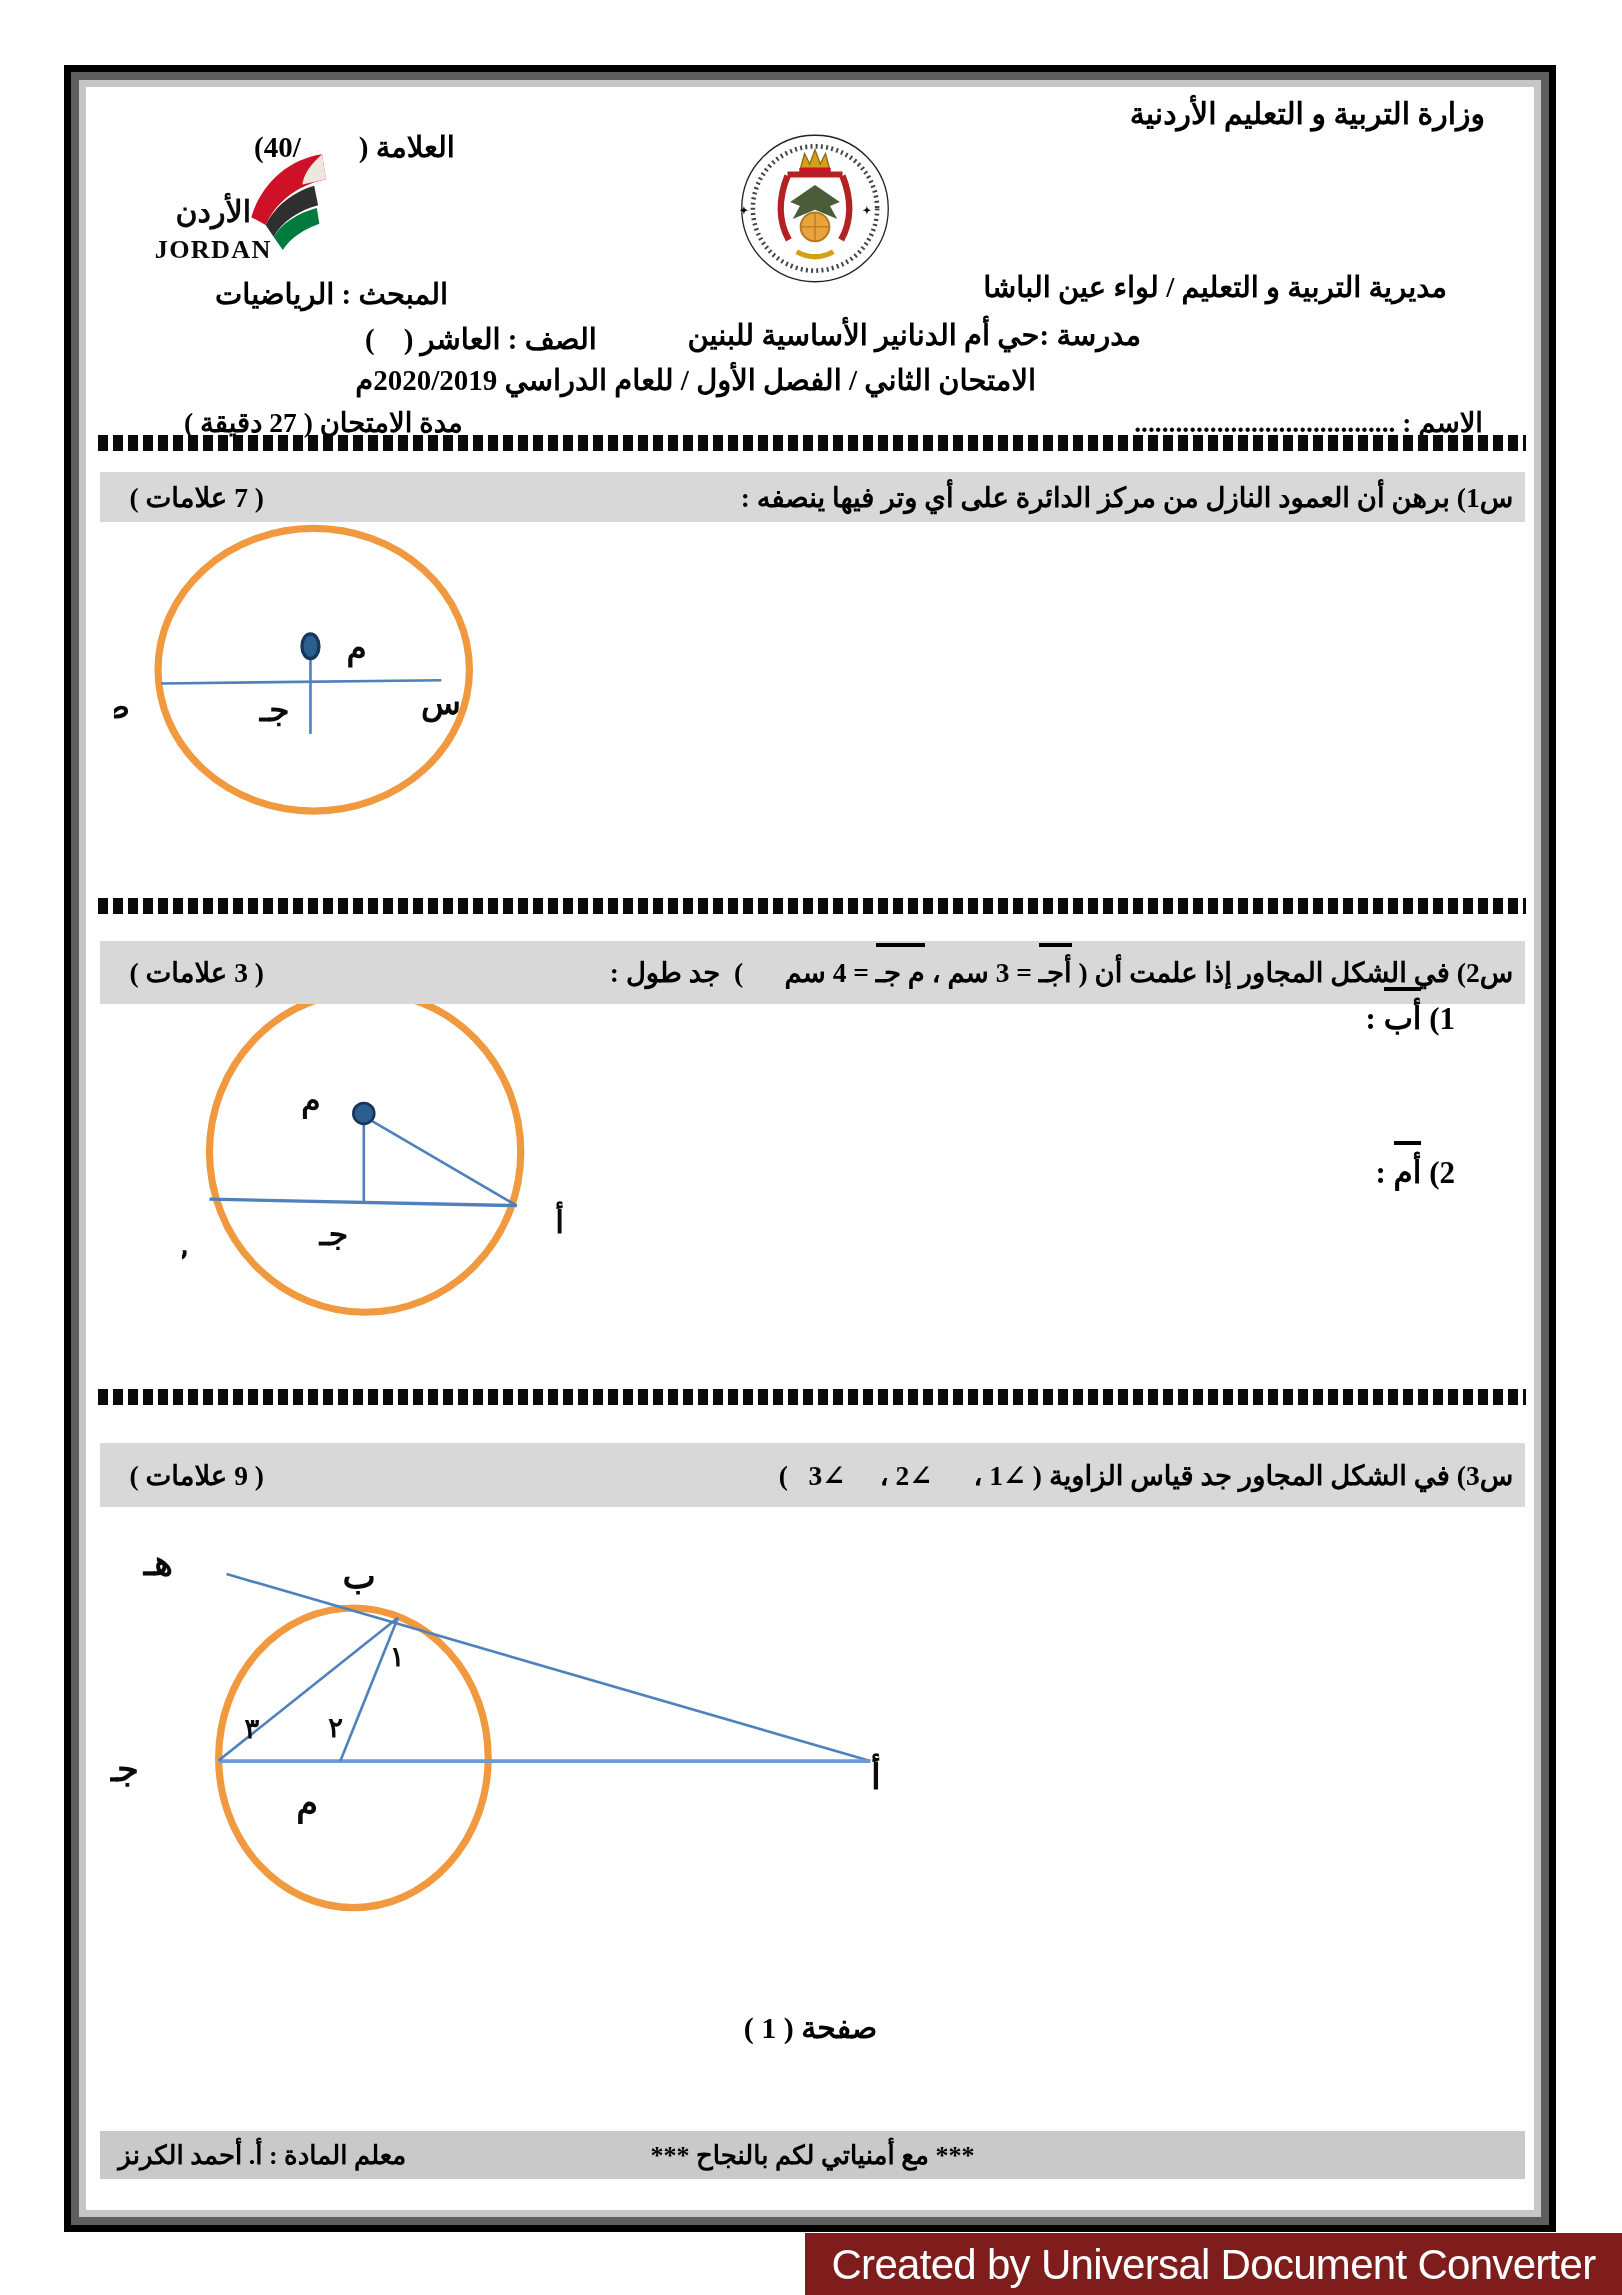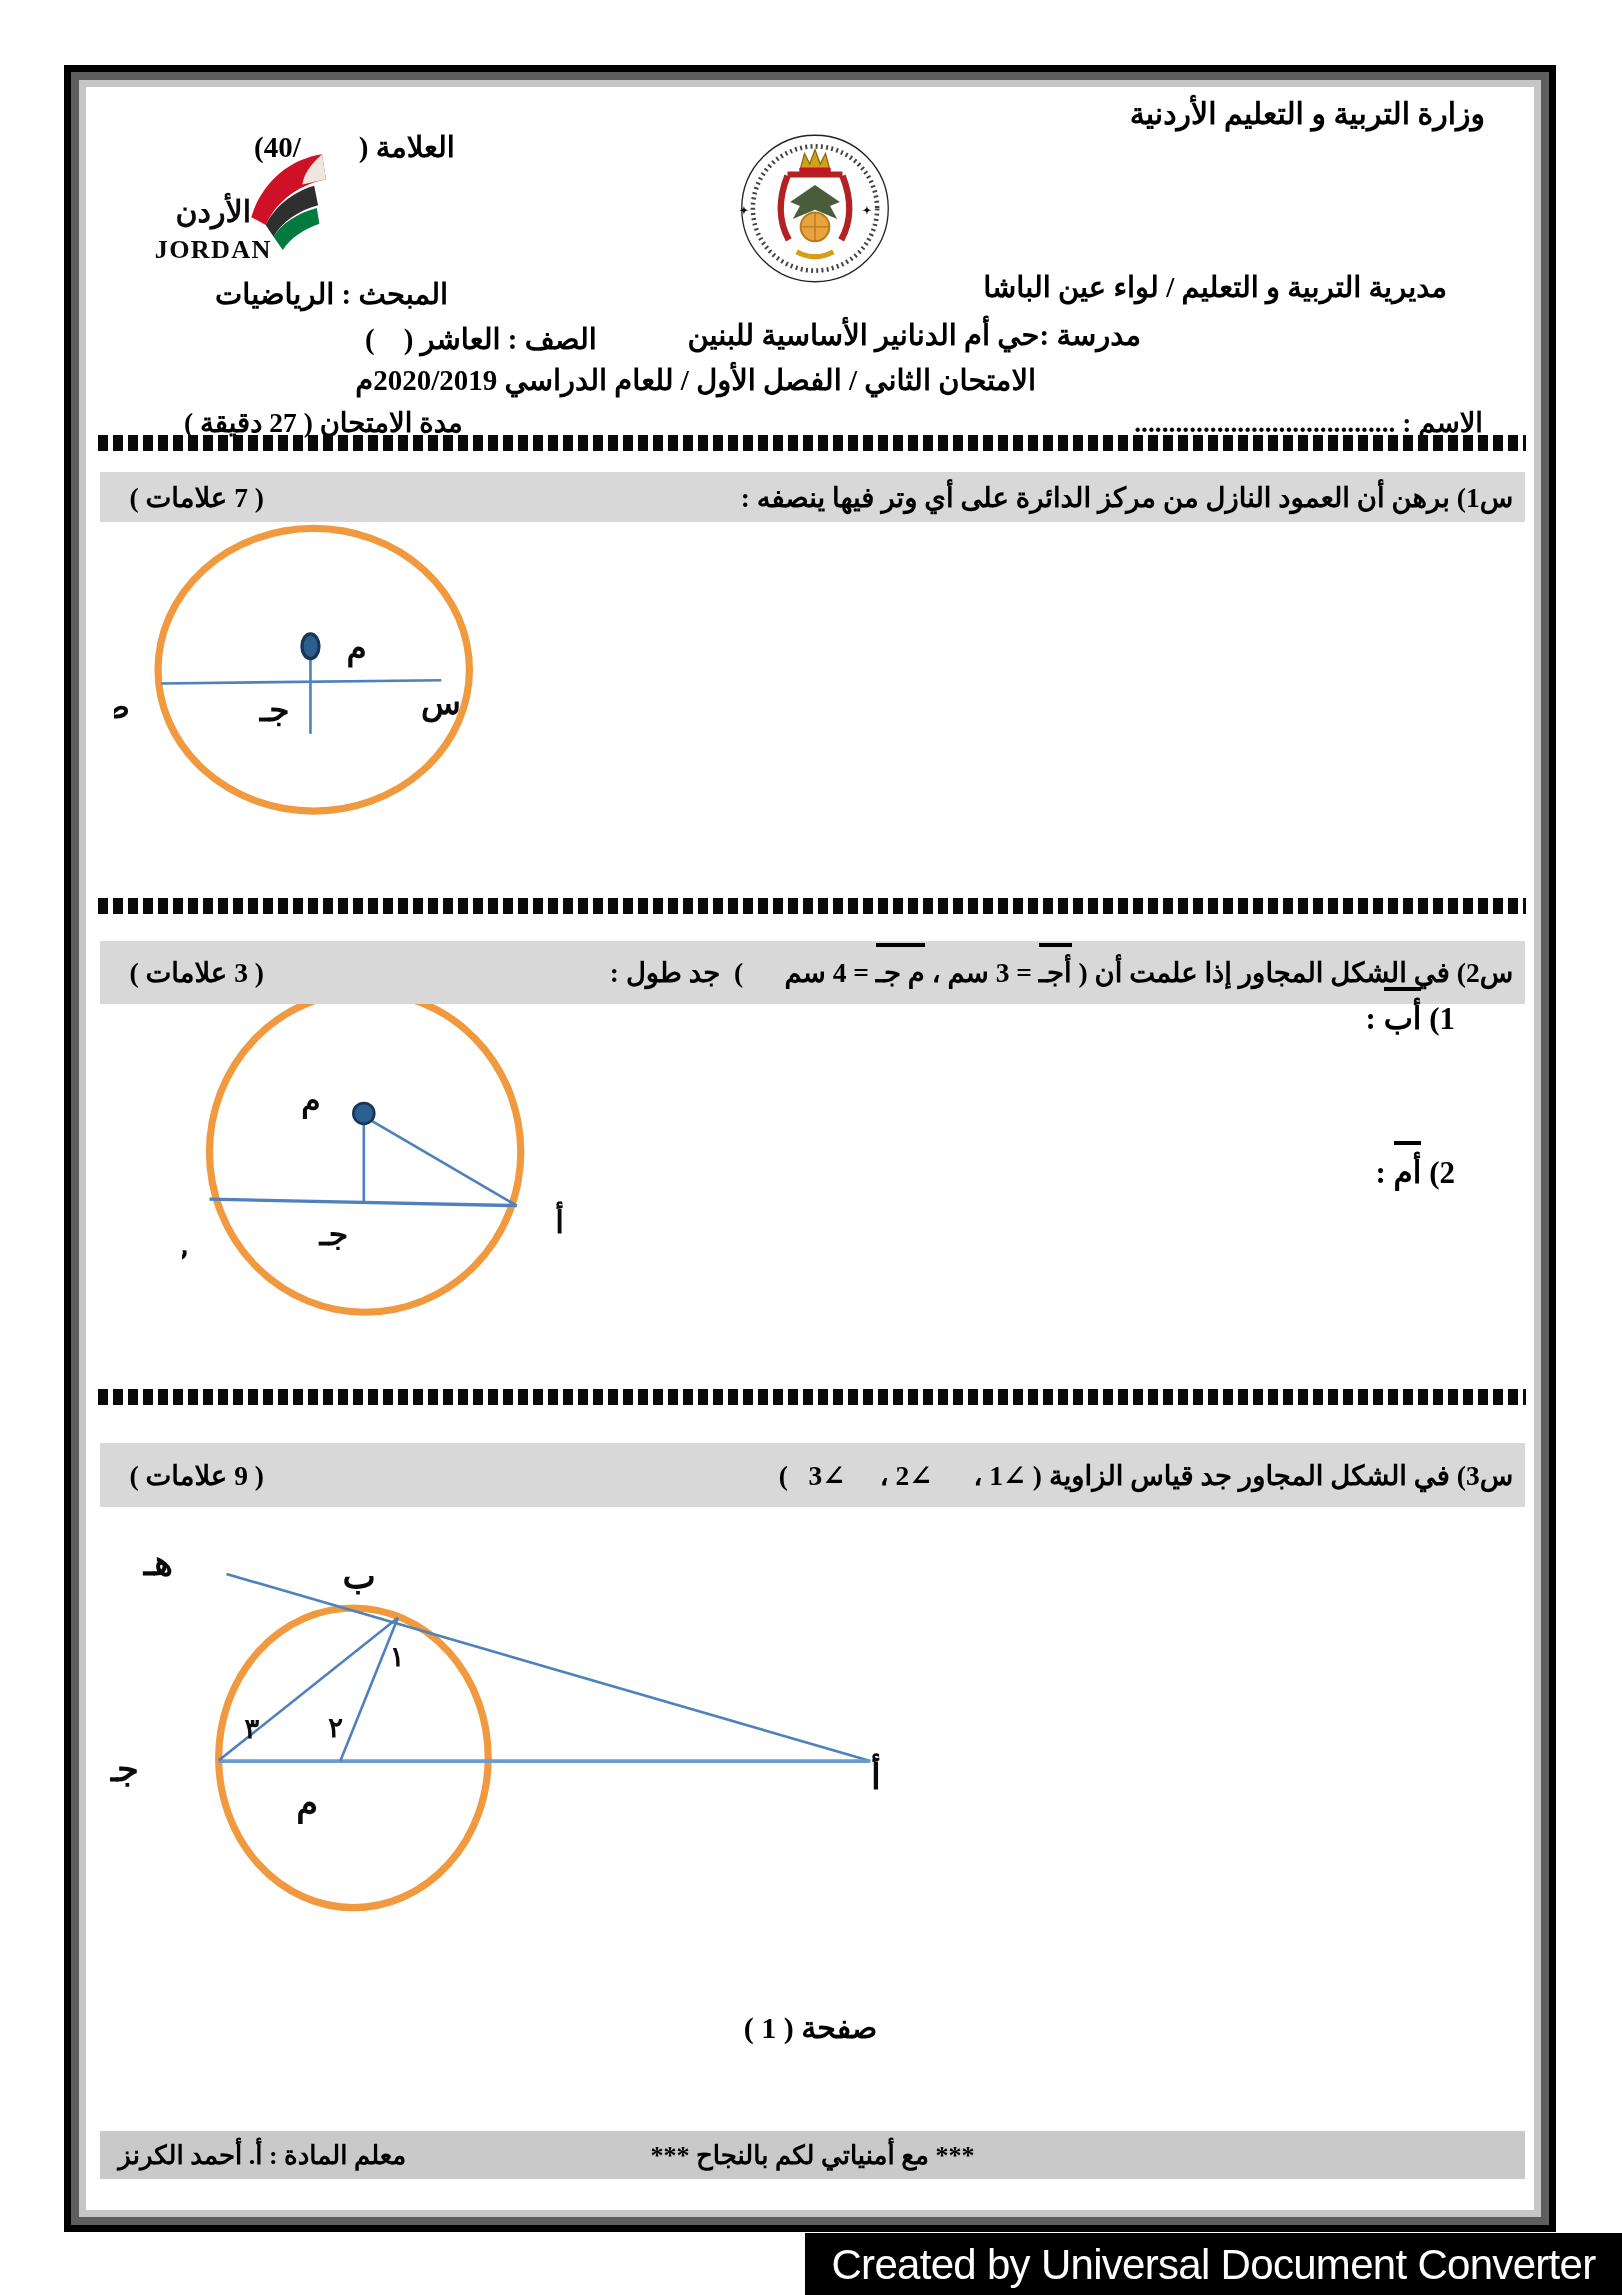--- a/index.html
+++ b/index.html
@@ -48,21 +48,21 @@
   
   .logo{left:154px;top:145px;}
   .emblem{left:736px;top:130px;}
   
   .page-num{left:0;right:0;text-align:center;top:2010px;font-size:30px;font-weight:bold;}
   .footbar{position:absolute;left:101px;top:2131px;width:1425px;height:48px;background:#c9c9c9;z-index:2;
            font-size:26px;font-weight:bold;}
   .wish{position:absolute;left:0;right:0;top:0;height:48px;display:flex;align-items:center;justify-content:center;white-space:pre-wrap;}
   .teacher{position:absolute;left:18.3px;top:0;height:48px;display:flex;align-items:center;white-space:pre-wrap;}
   
-  .watermark{position:absolute;left:806px;top:2233px;width:817px;height:63px;background:#000000;z-index:3;
+  .watermark{position:absolute;left:806px;top:2233px;width:817px;height:63px;background:#7f1d1d;z-index:3;
              color:#ffffff;font-family:"Liberation Sans","DejaVu Sans",sans-serif;font-size:42px;
              display:flex;align-items:center;justify-content:center;direction:ltr;letter-spacing:-0.7px;white-space:pre;}
 </style>
 </head>
 <body>
 
 <div class="page">
 
   <div class="frame">
     <div class="frame-mid">

